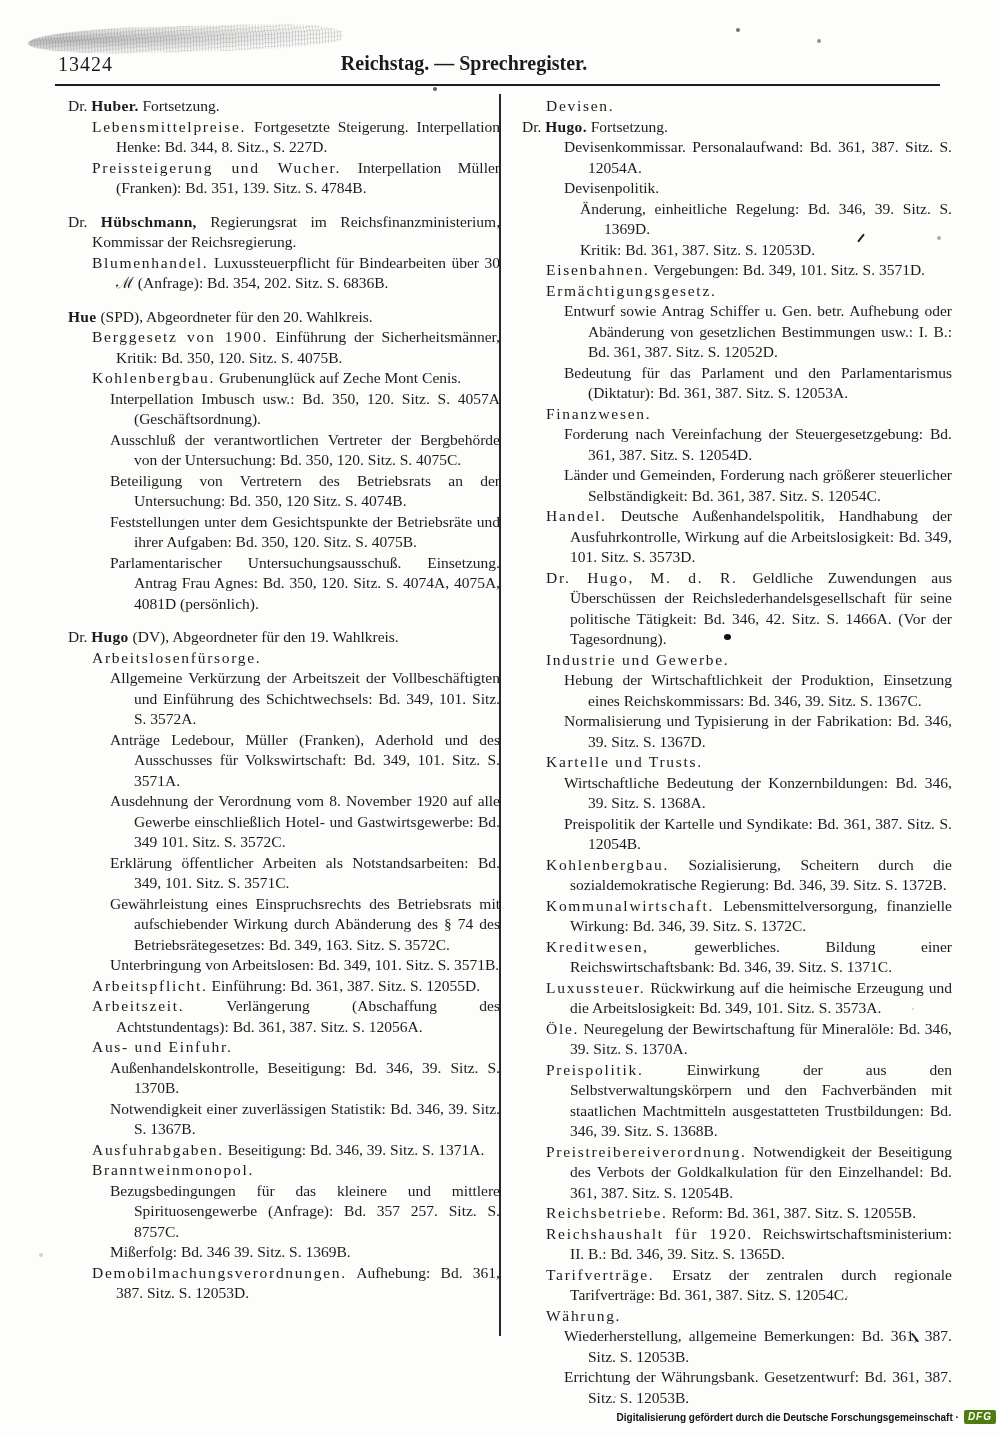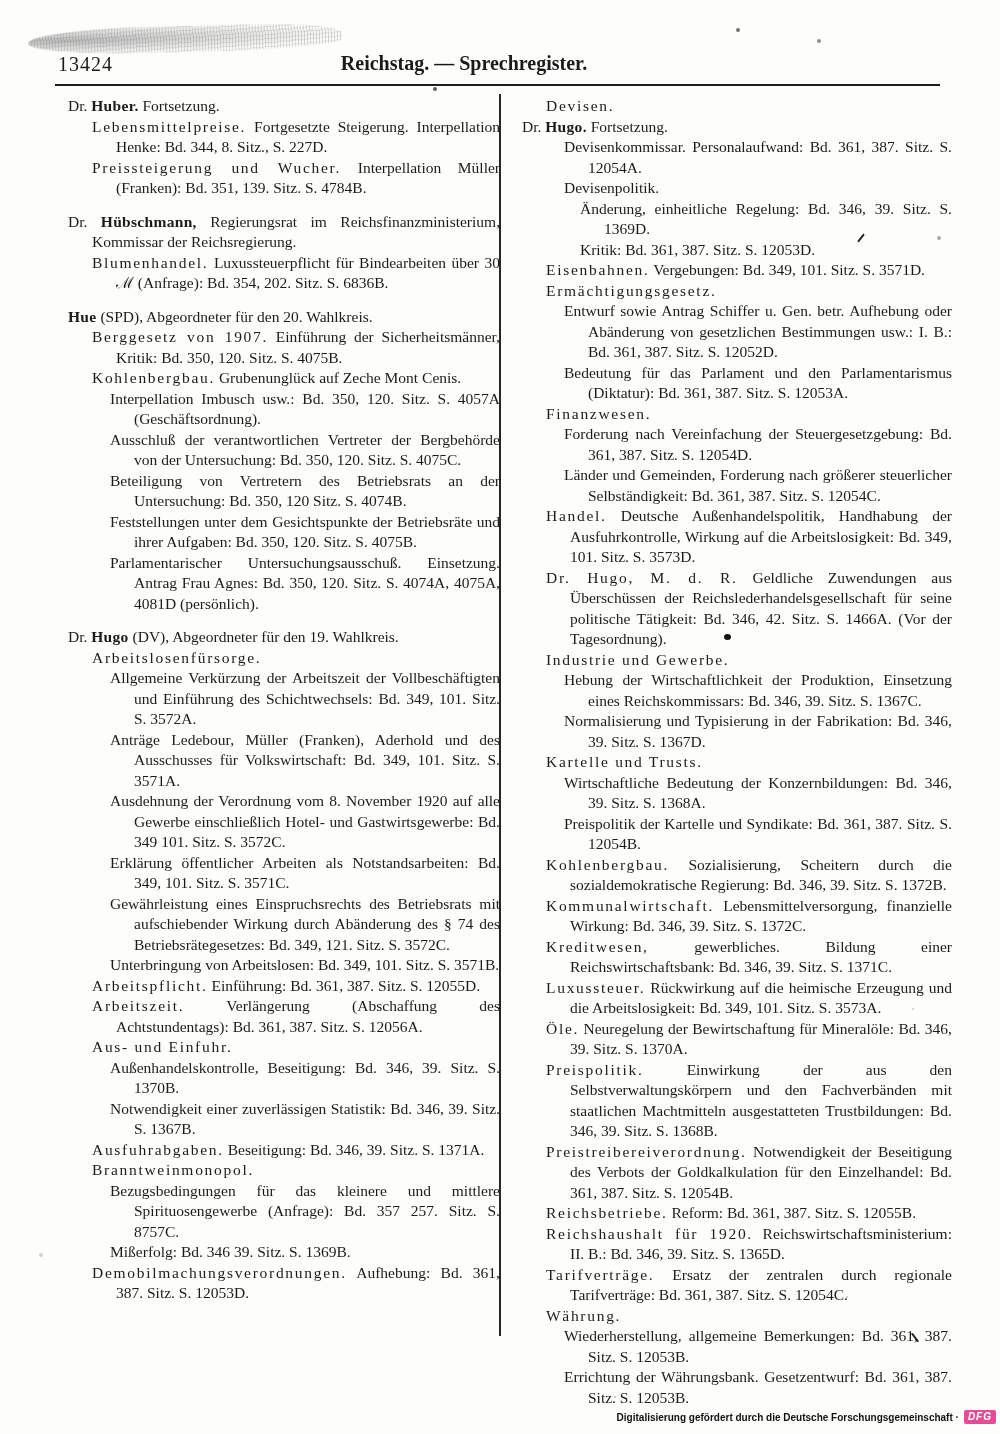--- a/index.html
+++ b/index.html
@@ -81,34 +81,34 @@
   <div class="col-divider"></div>
 
   <div class="content">
     <div class="col col-left">
         <p class="par l0"><span class="seg-n">Dr. </span><span class="seg-b">Huber.</span><span class="seg-n"> Fortsetzung.</span></p>
         <p class="par l1"><span class="seg-sp">Lebensmittelpreise.</span><span class="seg-n"> Fortgesetzte Steigerung. Interpellation Henke: Bd. 344, 8. Sitz., S. 227D.</span></p>
         <p class="par l1"><span class="seg-sp">Preissteigerung und Wucher.</span><span class="seg-n"> Interpellation Müller (Franken): Bd. 351, 139. Sitz. S. 4784B.</span></p>
         <p class="par l0 gap"><span class="seg-n">Dr. </span><span class="seg-b">Hübschmann,</span><span class="seg-n"> Regierungsrat im Reichsfinanzministerium, Kommissar der Reichsregierung.</span></p>
         <p class="par l1"><span class="seg-sp">Blumenhandel.</span><span class="seg-n"> Luxussteuerpflicht für Bindearbeiten über 30 ℳ (Anfrage): Bd. 354, 202. Sitz. S. 6836B.</span></p>
         <p class="par l0 gap"><span class="seg-b">Hue</span><span class="seg-n"> (SPD), Abgeordneter für den 20. Wahlkreis.</span></p>
-        <p class="par l1"><span class="seg-sp">Berggesetz von 1907.</span><span class="seg-n"> Einführung der Sicherheitsmänner, Kritik: Bd. 350, 120. Sitz. S. 4075B.</span></p>
+        <p class="par l1"><span class="seg-sp">Berggesetz von 1900.</span><span class="seg-n"> Einführung der Sicherheitsmänner, Kritik: Bd. 350, 120. Sitz. S. 4075B.</span></p>
         <p class="par l1"><span class="seg-sp">Kohlenbergbau.</span><span class="seg-n"> Grubenunglück auf Zeche Mont Cenis.</span></p>
         <p class="par l2"><span class="seg-n">Interpellation Imbusch usw.: Bd. 350, 120. Sitz. S. 4057A (Geschäftsordnung).</span></p>
         <p class="par l2"><span class="seg-n">Ausschluß der verantwortlichen Vertreter der Bergbehörde von der Untersuchung: Bd. 350, 120. Sitz. S. 4075C.</span></p>
         <p class="par l2"><span class="seg-n">Beteiligung von Vertretern des Betriebsrats an der Untersuchung: Bd. 350, 120 Sitz. S. 4074B.</span></p>
         <p class="par l2"><span class="seg-n">Feststellungen unter dem Gesichtspunkte der Betriebsräte und ihrer Aufgaben: Bd. 350, 120. Sitz. S. 4075B.</span></p>
         <p class="par l2"><span class="seg-n">Parlamentarischer Untersuchungsausschuß. Einsetzung. Antrag Frau Agnes: Bd. 350, 120. Sitz. S. 4074A, 4075A, 4081D (persönlich).</span></p>
         <p class="par l0 gap"><span class="seg-n">Dr. </span><span class="seg-b">Hugo</span><span class="seg-n"> (DV), Abgeordneter für den 19. Wahlkreis.</span></p>
         <p class="par l1"><span class="seg-sp">Arbeitslosenfürsorge.</span></p>
         <p class="par l2"><span class="seg-n">Allgemeine Verkürzung der Arbeitszeit der Vollbeschäftigten und Einführung des Schichtwechsels: Bd. 349, 101. Sitz. S. 3572A.</span></p>
         <p class="par l2"><span class="seg-n">Anträge Ledebour, Müller (Franken), Aderhold und des Ausschusses für Volkswirtschaft: Bd. 349, 101. Sitz. S. 3571A.</span></p>
         <p class="par l2"><span class="seg-n">Ausdehnung der Verordnung vom 8. November 1920 auf alle Gewerbe einschließlich Hotel- und Gastwirtsgewerbe: Bd. 349 101. Sitz. S. 3572C.</span></p>
         <p class="par l2"><span class="seg-n">Erklärung öffentlicher Arbeiten als Notstandsarbeiten: Bd. 349, 101. Sitz. S. 3571C.</span></p>
-        <p class="par l2"><span class="seg-n">Gewährleistung eines Einspruchsrechts des Betriebsrats mit aufschiebender Wirkung durch Abänderung des § 74 des Betriebsrätegesetzes: Bd. 349, 121. Sitz. S. 3572C.</span></p>
+        <p class="par l2"><span class="seg-n">Gewährleistung eines Einspruchsrechts des Betriebsrats mit aufschiebender Wirkung durch Abänderung des § 74 des Betriebsrätegesetzes: Bd. 349, 163. Sitz. S. 3572C.</span></p>
         <p class="par l2"><span class="seg-n">Unterbringung von Arbeitslosen: Bd. 349, 101. Sitz. S. 3571B.</span></p>
         <p class="par l1"><span class="seg-sp">Arbeitspflicht.</span><span class="seg-n"> Einführung: Bd. 361, 387. Sitz. S. 12055D.</span></p>
         <p class="par l1"><span class="seg-sp">Arbeitszeit.</span><span class="seg-n"> Verlängerung (Abschaffung des Achtstundentags): Bd. 361, 387. Sitz. S. 12056A.</span></p>
         <p class="par l1"><span class="seg-sp">Aus- und Einfuhr.</span></p>
         <p class="par l2"><span class="seg-n">Außenhandelskontrolle, Beseitigung: Bd. 346, 39. Sitz. S. 1370B.</span></p>
         <p class="par l2"><span class="seg-n">Notwendigkeit einer zuverlässigen Statistik: Bd. 346, 39. Sitz. S. 1367B.</span></p>
         <p class="par l1"><span class="seg-sp">Ausfuhrabgaben.</span><span class="seg-n"> Beseitigung: Bd. 346, 39. Sitz. S. 1371A.</span></p>
         <p class="par l1"><span class="seg-sp">Branntweinmonopol.</span></p>
         <p class="par l2"><span class="seg-n">Bezugsbedingungen für das kleinere und mittlere Spirituosengewerbe (Anfrage): Bd. 357 257. Sitz. S. 8757C.</span></p>
         <p class="par l2"><span class="seg-n">Mißerfolg: Bd. 346 39. Sitz. S. 1369B.</span></p>
@@ -147,16 +147,16 @@
         <p class="par l1"><span class="seg-sp">Reichshaushalt für 1920.</span><span class="seg-n"> Reichswirtschaftsministerium: II. B.: Bd. 346, 39. Sitz. S. 1365D.</span></p>
         <p class="par l1"><span class="seg-sp">Tarifverträge.</span><span class="seg-n"> Ersatz der zentralen durch regionale Tarifverträge: Bd. 361, 387. Sitz. S. 12054C.</span></p>
         <p class="par l1"><span class="seg-sp">Währung.</span></p>
         <p class="par l2"><span class="seg-n">Wiederherstellung, allgemeine Bemerkungen: Bd. 361, 387. Sitz. S. 12053B.</span></p>
         <p class="par l2"><span class="seg-n">Errichtung der Währungsbank. Gesetzentwurf: Bd. 361, 387. Sitz. S. 12053B.</span></p>
       </div>
   </div>
 
   <div class="footer">
     <span class="footer-text">Digitalisierung gefördert durch die Deutsche Forschungsgemeinschaft ·</span>
-    <span class="dfg" style="background: #ec4899;">DFG</span>
+    <span class="dfg" style="background: #4d7c0f;">DFG</span>
   </div>
 
 </div>
 
 </body></html>

